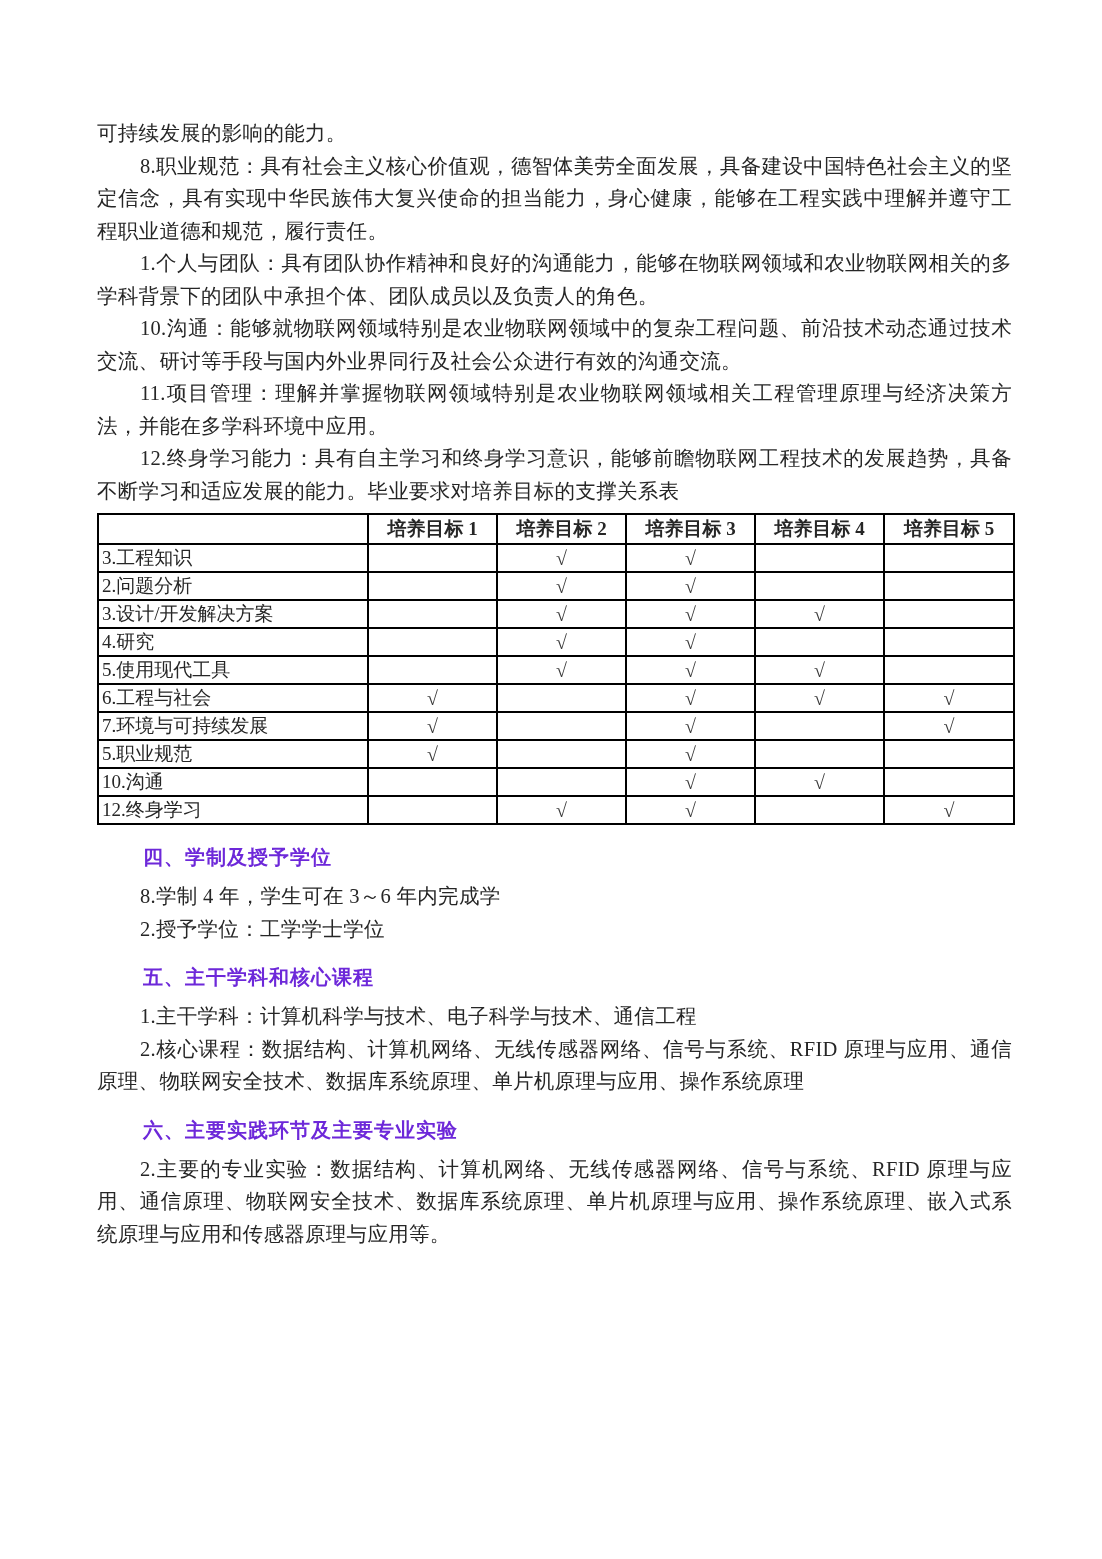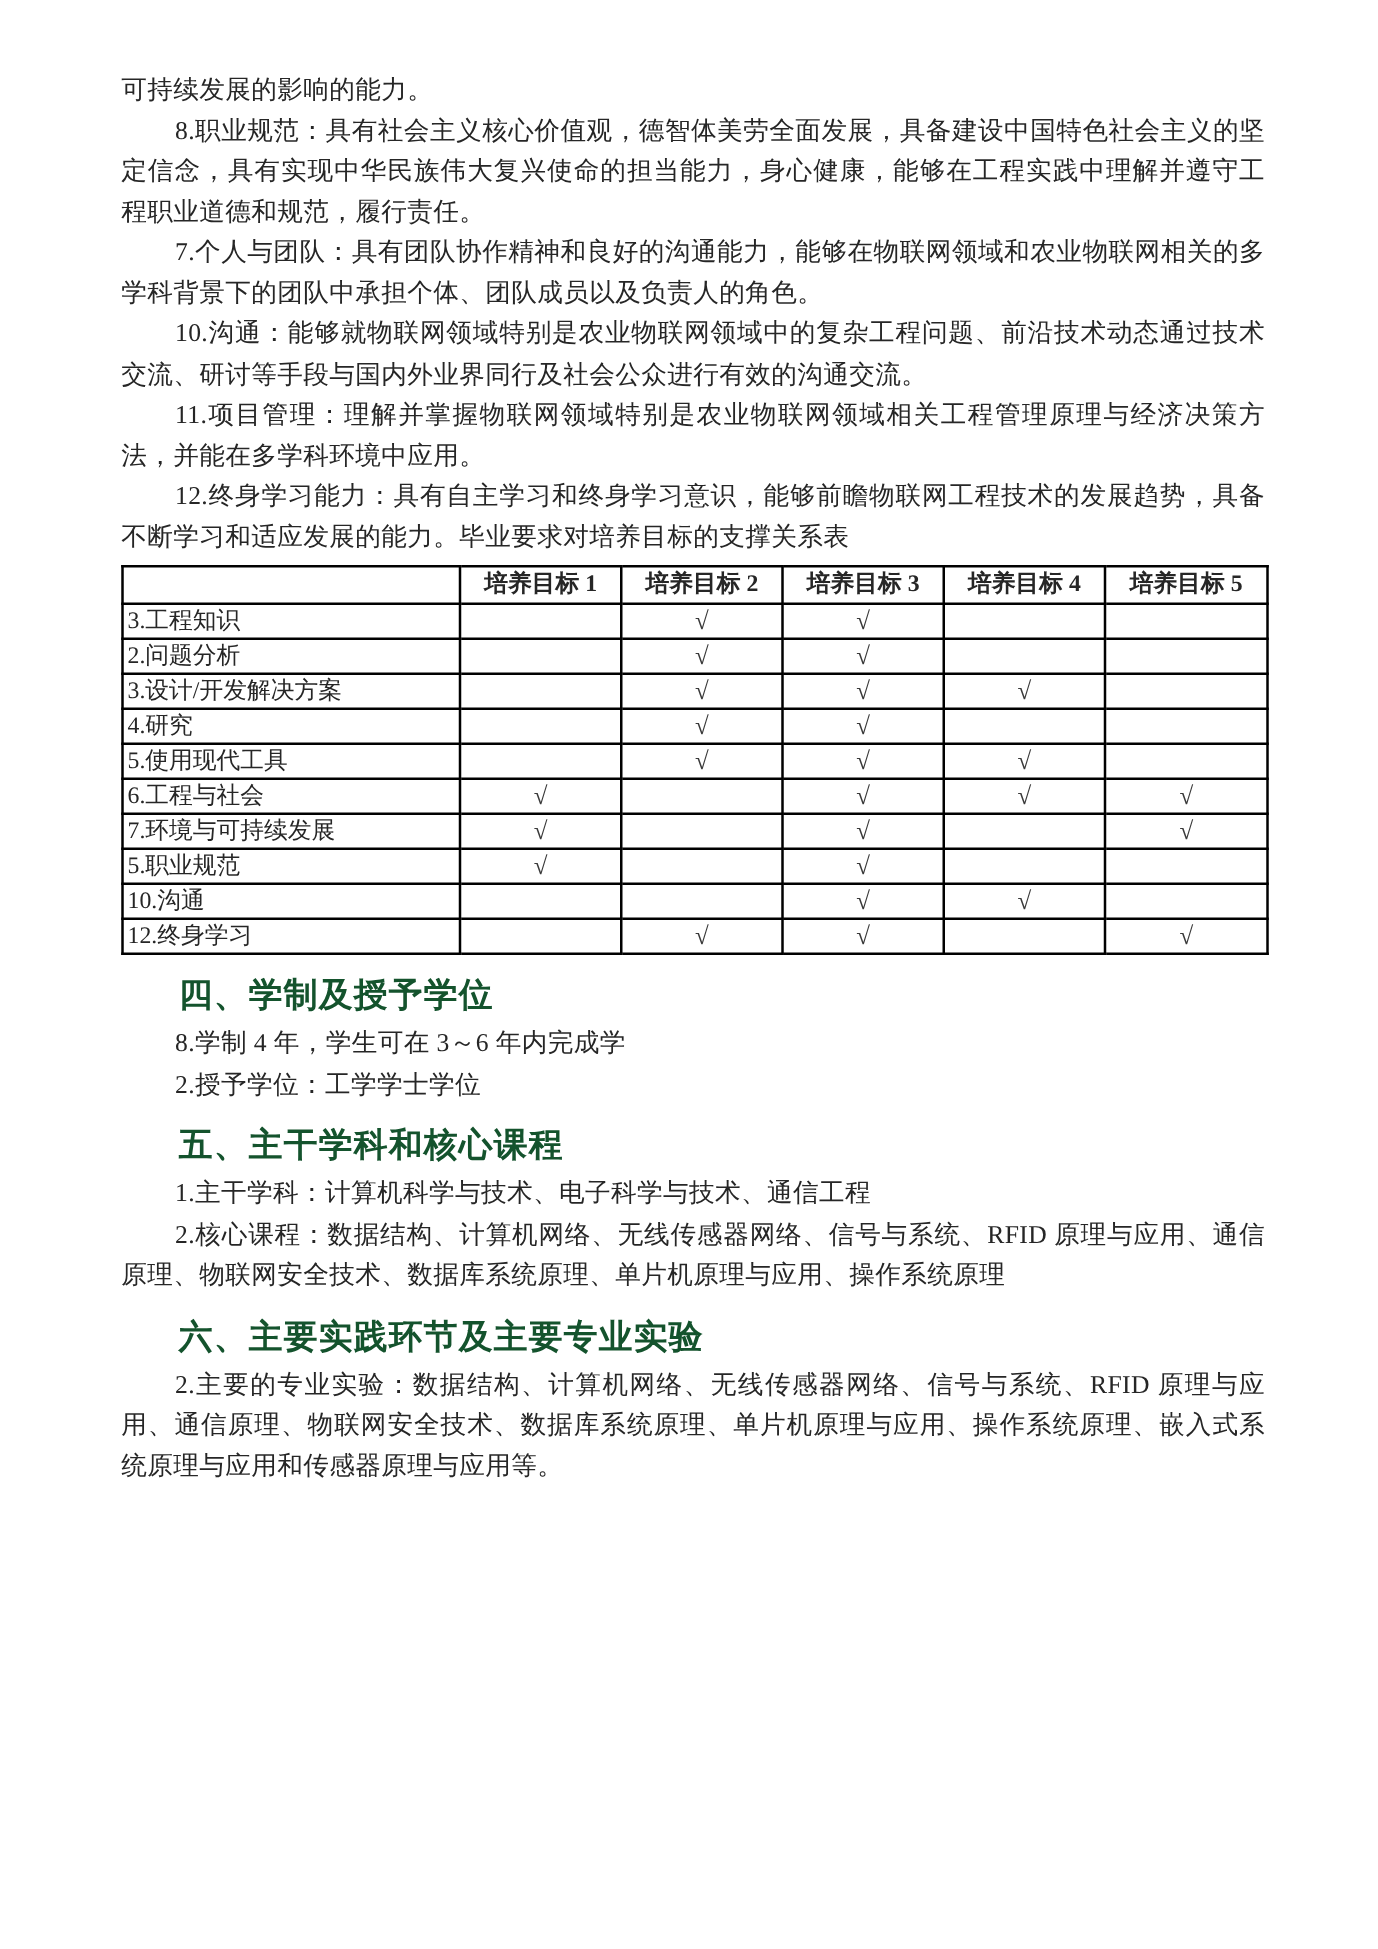--- a/index.html
+++ b/index.html
@@ -2,21 +2,21 @@
 <html><head>
 <meta charset="utf-8">
 <style>
   html,body { margin:0; padding:0; background:#e8e8e8; }
   .page {
     position:relative;
     width:1102px; height:1559px;
     margin:0 auto;
     background:#ffffff;
     box-sizing:border-box;
-    padding:56px 90px 0 97px;
+    padding:117px 90px 0 97px;
     font-family:"Liberation Serif","DejaVu Serif",serif;
     color:#262626;
     overflow:hidden;
   }
   .body-text {
     margin:0;
     font-size:20.5px;
     line-height:32.5px;
     text-align:justify;
     letter-spacing:0.3px;
@@ -48,36 +48,36 @@
   }
   table.support td.check-cell, table.support td.empty-cell {
     text-align:center;
     padding:0;
     font-size:20px;
     color:#3a3a3a;
   }
   .section-heading {
     font-family:"Liberation Sans","DejaVu Sans",sans-serif;
     font-weight:bold;
-    color:#14532d;
-    font-size:27px;
+    color:#6d28d9;
+    font-size:20px;
     line-height:27px;
     margin:19px 0 9px 46px;
     letter-spacing:1px;
   }
   .section p.body-text { margin:0; }
 </style>
 </head>
 <body>
 
 <div class="page">
 
   <p class="body-text">可持续发展的影响的能力。</p>
   <p class="body-text indent">8.职业规范：具有社会主义核心价值观，德智体美劳全面发展，具备建设中国特色社会主义的坚定信念，具有实现中华民族伟大复兴使命的担当能力，身心健康，能够在工程实践中理解并遵守工程职业道德和规范，履行责任。</p>
-  <p class="body-text indent">7.个人与团队：具有团队协作精神和良好的沟通能力，能够在物联网领域和农业物联网相关的多学科背景下的团队中承担个体、团队成员以及负责人的角色。</p>
+  <p class="body-text indent">1.个人与团队：具有团队协作精神和良好的沟通能力，能够在物联网领域和农业物联网相关的多学科背景下的团队中承担个体、团队成员以及负责人的角色。</p>
   <p class="body-text indent">10.沟通：能够就物联网领域特别是农业物联网领域中的复杂工程问题、前沿技术动态通过技术交流、研讨等手段与国内外业界同行及社会公众进行有效的沟通交流。</p>
   <p class="body-text indent">11.项目管理：理解并掌握物联网领域特别是农业物联网领域相关工程管理原理与经济决策方法，并能在多学科环境中应用。</p>
   <p class="body-text indent">12.终身学习能力：具有自主学习和终身学习意识，能够前瞻物联网工程技术的发展趋势，具备不断学习和适应发展的能力。毕业要求对培养目标的支撑关系表</p>
 
   <table class="support">
     <colgroup>
       <col style="width:270px">
       <col style="width:129px">
         <col style="width:129px">
         <col style="width:129px">

